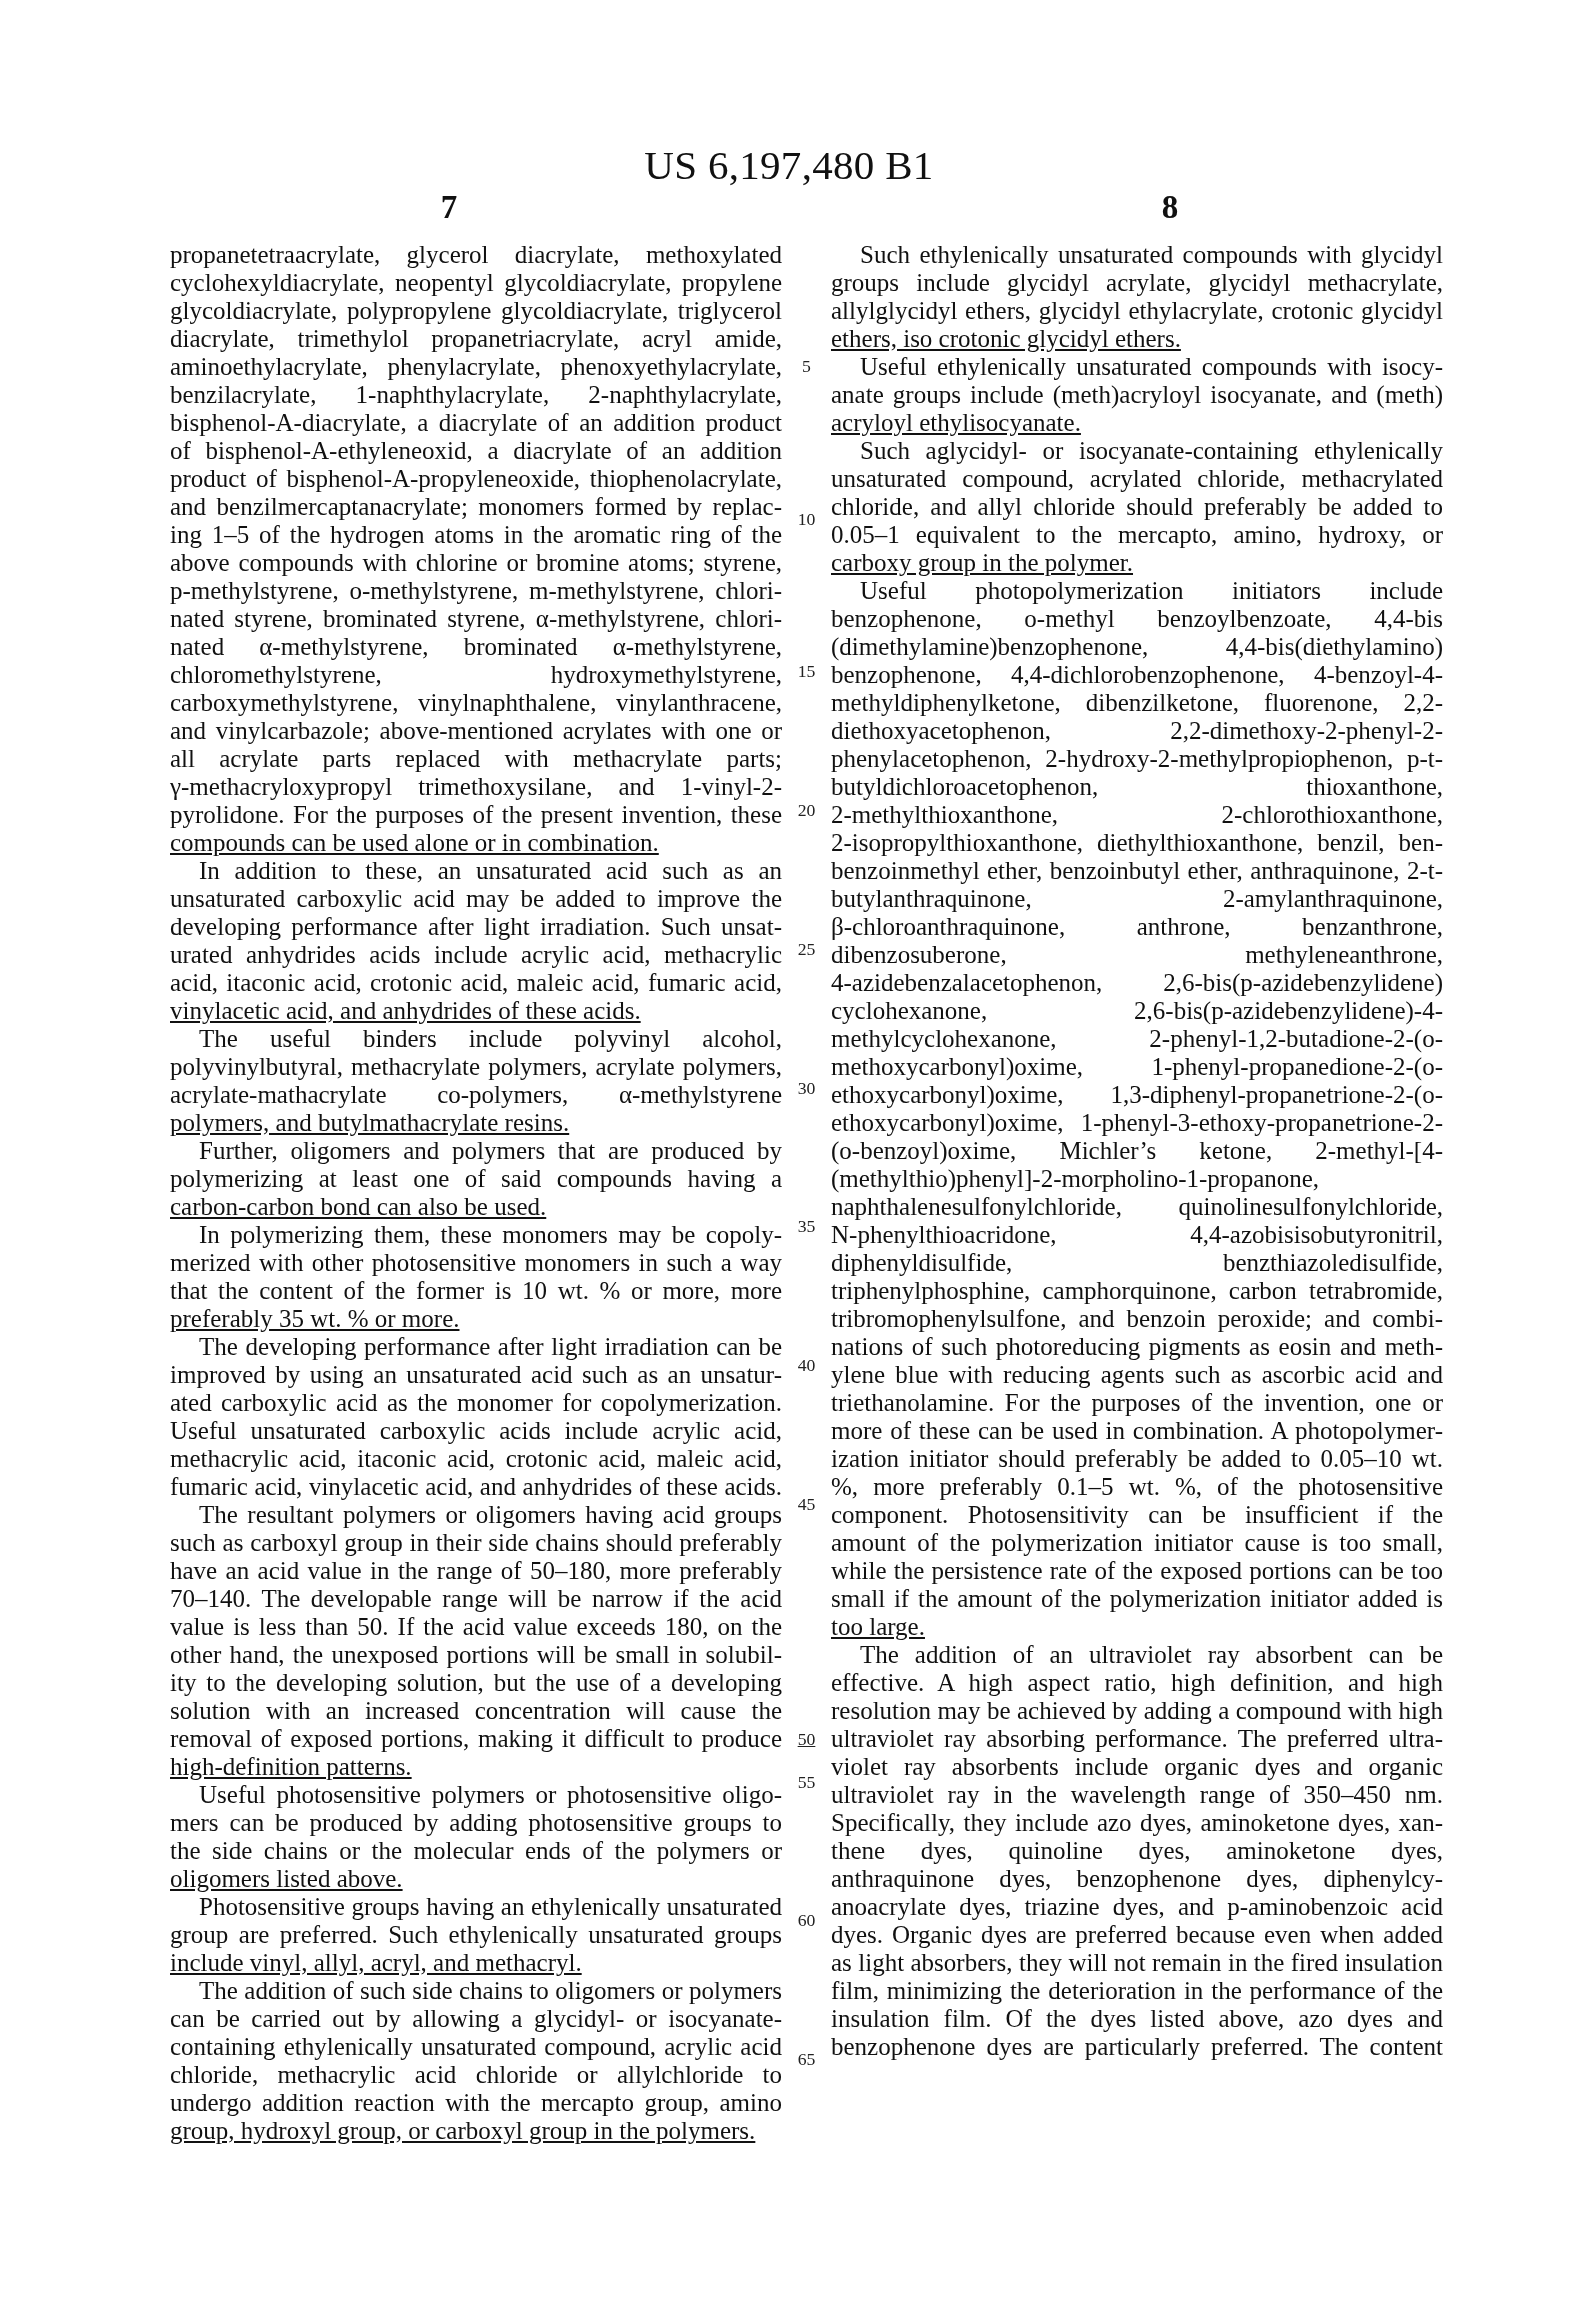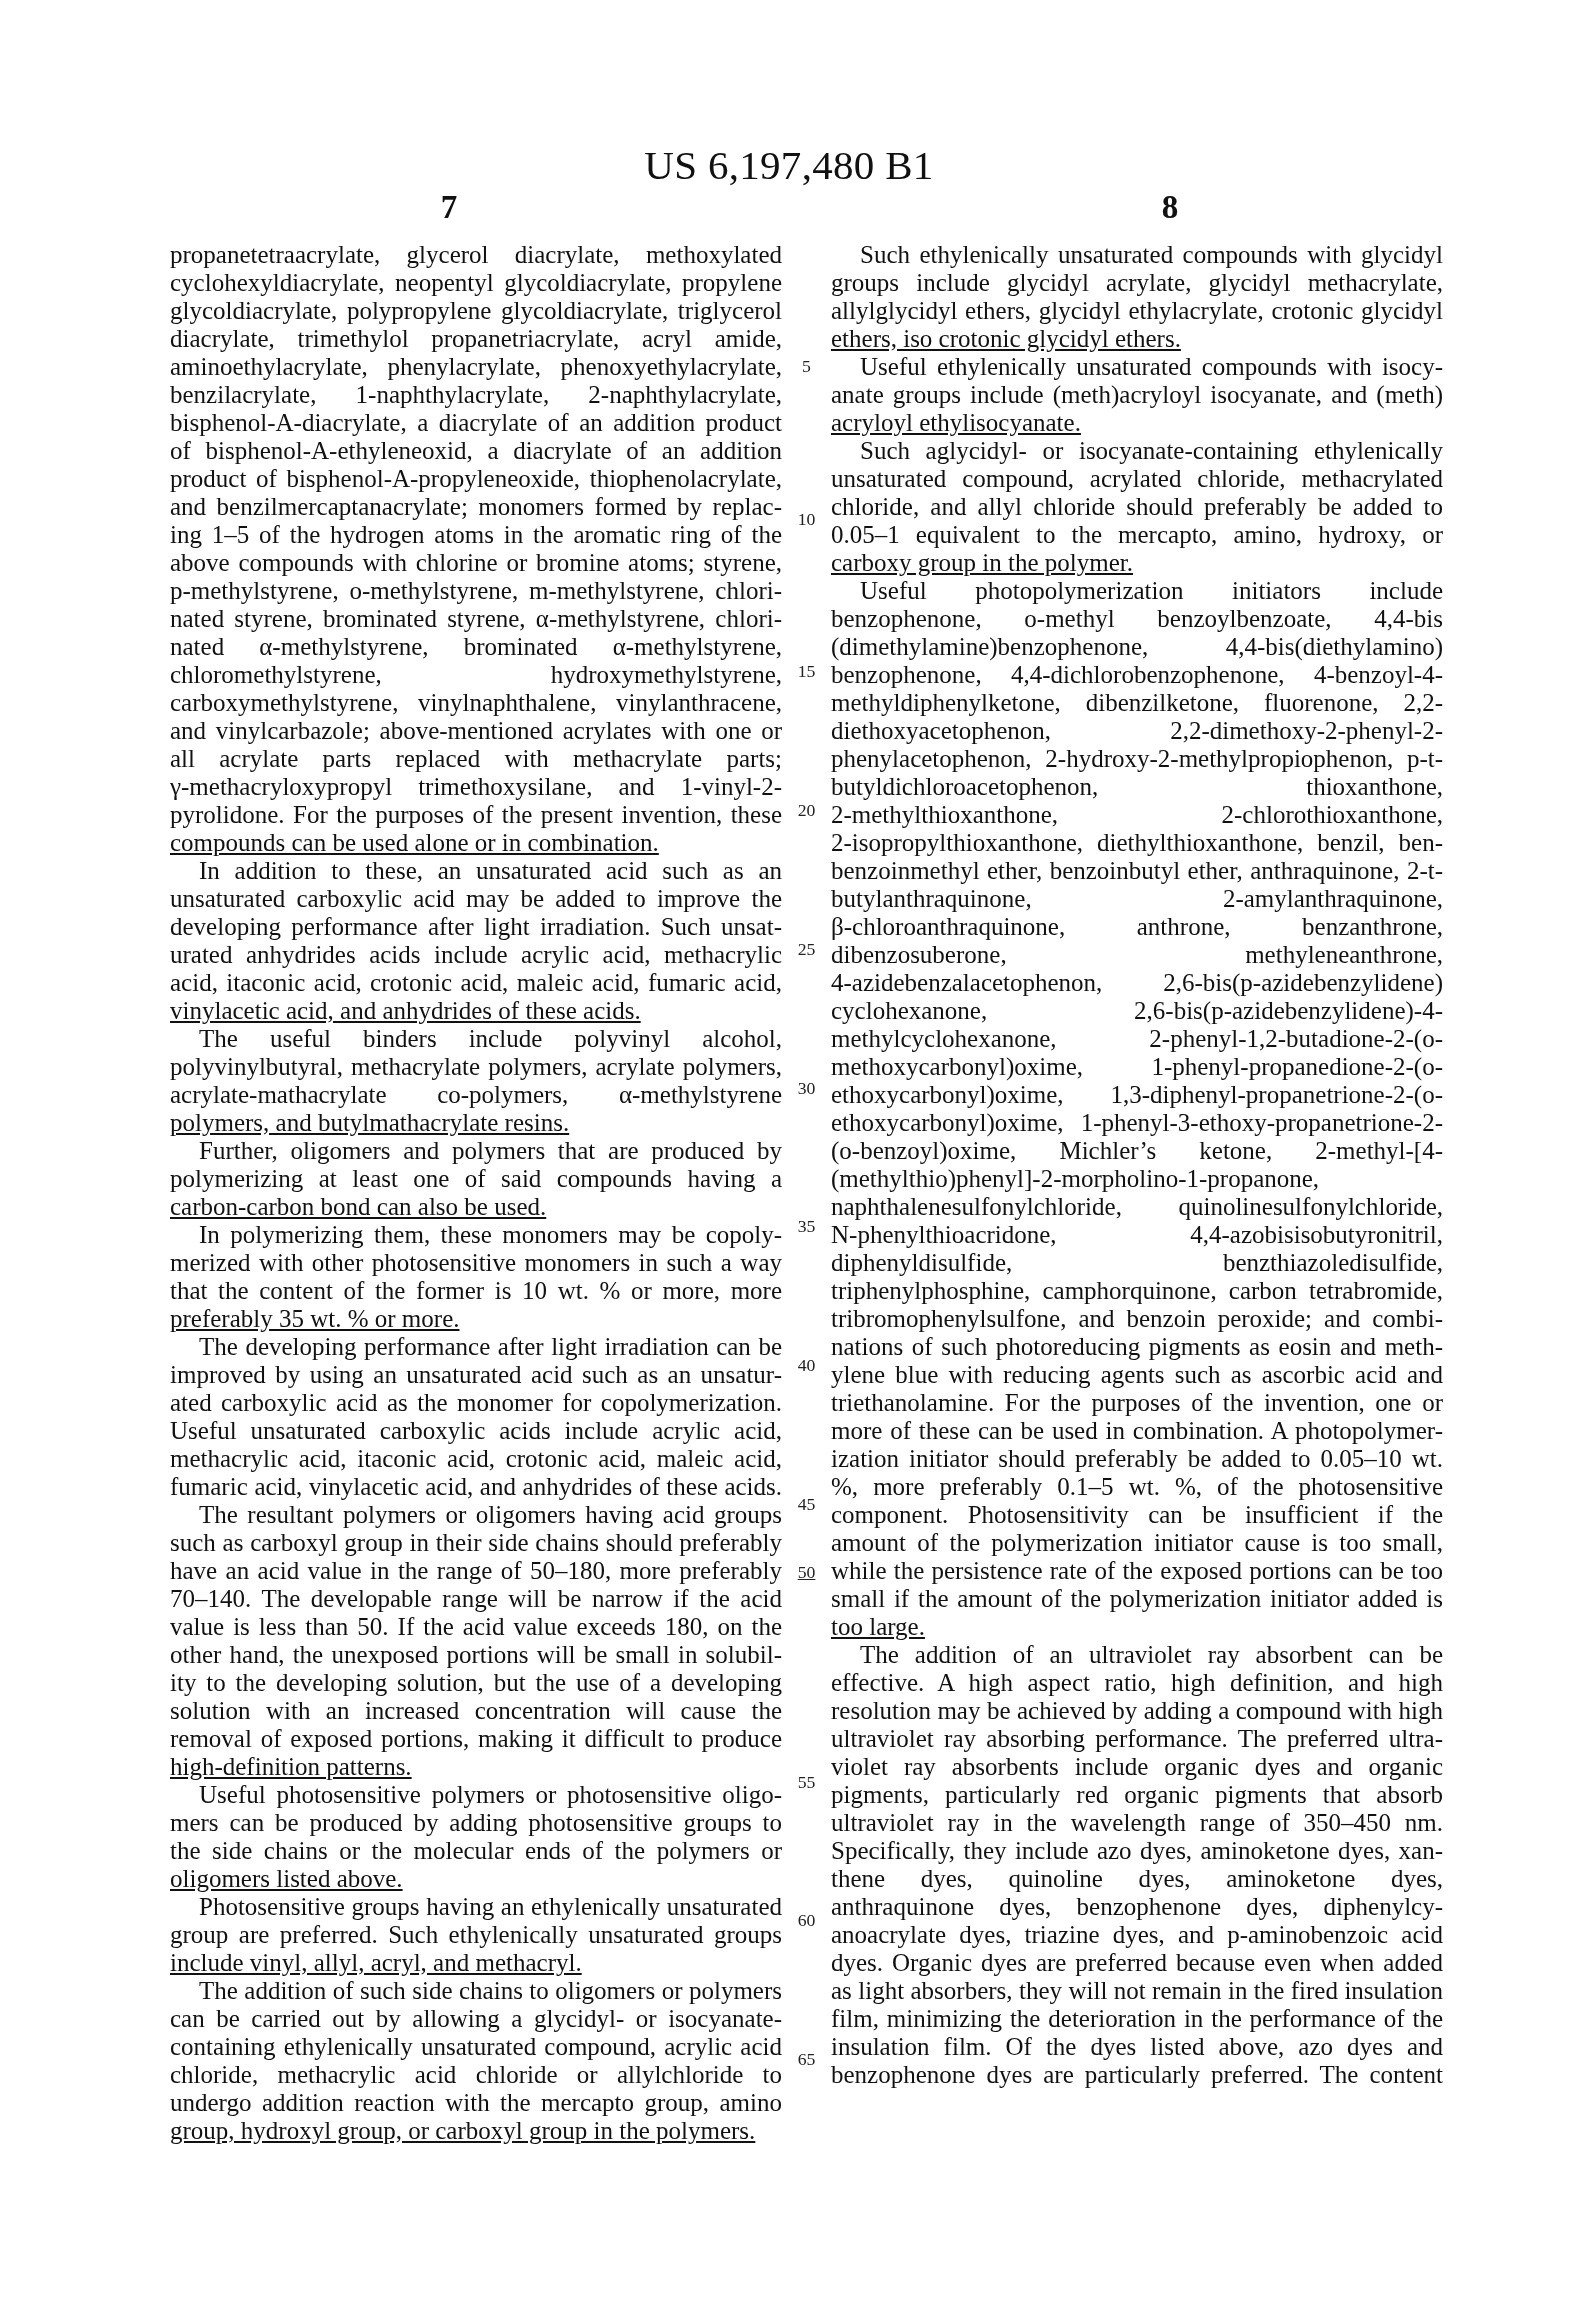--- a/index.html
+++ b/index.html
@@ -163,21 +163,20 @@
     <div class="line">component. Photosensitivity can be insufficient if the</div>
     <div class="line">amount of the polymerization initiator cause is too small,</div>
     <div class="line">while the persistence rate of the exposed portions can be too</div>
     <div class="line">small if the amount of the polymerization initiator added is</div>
     <div class="line last">too large.</div>
     <div class="line indent">The addition of an ultraviolet ray absorbent can be</div>
     <div class="line">effective. A high aspect ratio, high definition, and high</div>
     <div class="line">resolution may be achieved by adding a compound with high</div>
     <div class="line">ultraviolet ray absorbing performance. The preferred ultra-</div>
     <div class="line">violet ray absorbents include organic dyes and organic</div>
-    <div class="line">pigments, particularly red organic pigments that absorb</div>
     <div class="line">ultraviolet ray in the wavelength range of 350–450 nm.</div>
     <div class="line">Specifically, they include azo dyes, aminoketone dyes, xan-</div>
     <div class="line">thene dyes, quinoline dyes, aminoketone dyes,</div>
     <div class="line">anthraquinone dyes, benzophenone dyes, diphenylcy-</div>
     <div class="line">anoacrylate dyes, triazine dyes, and p-aminobenzoic acid</div>
     <div class="line">dyes. Organic dyes are preferred because even when added</div>
     <div class="line">as light absorbers, they will not remain in the fired insulation</div>
     <div class="line">film, minimizing the deterioration in the performance of the</div>
     <div class="line">insulation film. Of the dyes listed above, azo dyes and</div>
     <div class="line">benzophenone dyes are particularly preferred. The content</div>
@@ -185,18 +184,18 @@
 <div id="line-numbers">
     <div class="lnum" style="left: 793px; top: 352px;">5</div>
     <div class="lnum" style="left: 793px; top: 505px;">10</div>
     <div class="lnum" style="left: 793px; top: 657px;">15</div>
     <div class="lnum" style="left: 793px; top: 796px;">20</div>
     <div class="lnum" style="left: 793px; top: 935px;">25</div>
     <div class="lnum" style="left: 793px; top: 1074px;">30</div>
     <div class="lnum" style="left: 793px; top: 1212px;">35</div>
     <div class="lnum" style="left: 793px; top: 1351px;">40</div>
     <div class="lnum" style="left: 793px; top: 1490px;">45</div>
-    <div class="lnum" style="left: 793px; top: 1558px; text-decoration: underline;">50</div>
+    <div class="lnum" style="left: 793px; top: 1725px; text-decoration: underline;">50</div>
     <div class="lnum" style="left: 793px; top: 1768px;">55</div>
     <div class="lnum" style="left: 793px; top: 1906px;">60</div>
     <div class="lnum" style="left: 793px; top: 2045px;">65</div>
   </div>
 
 
 </body></html>

